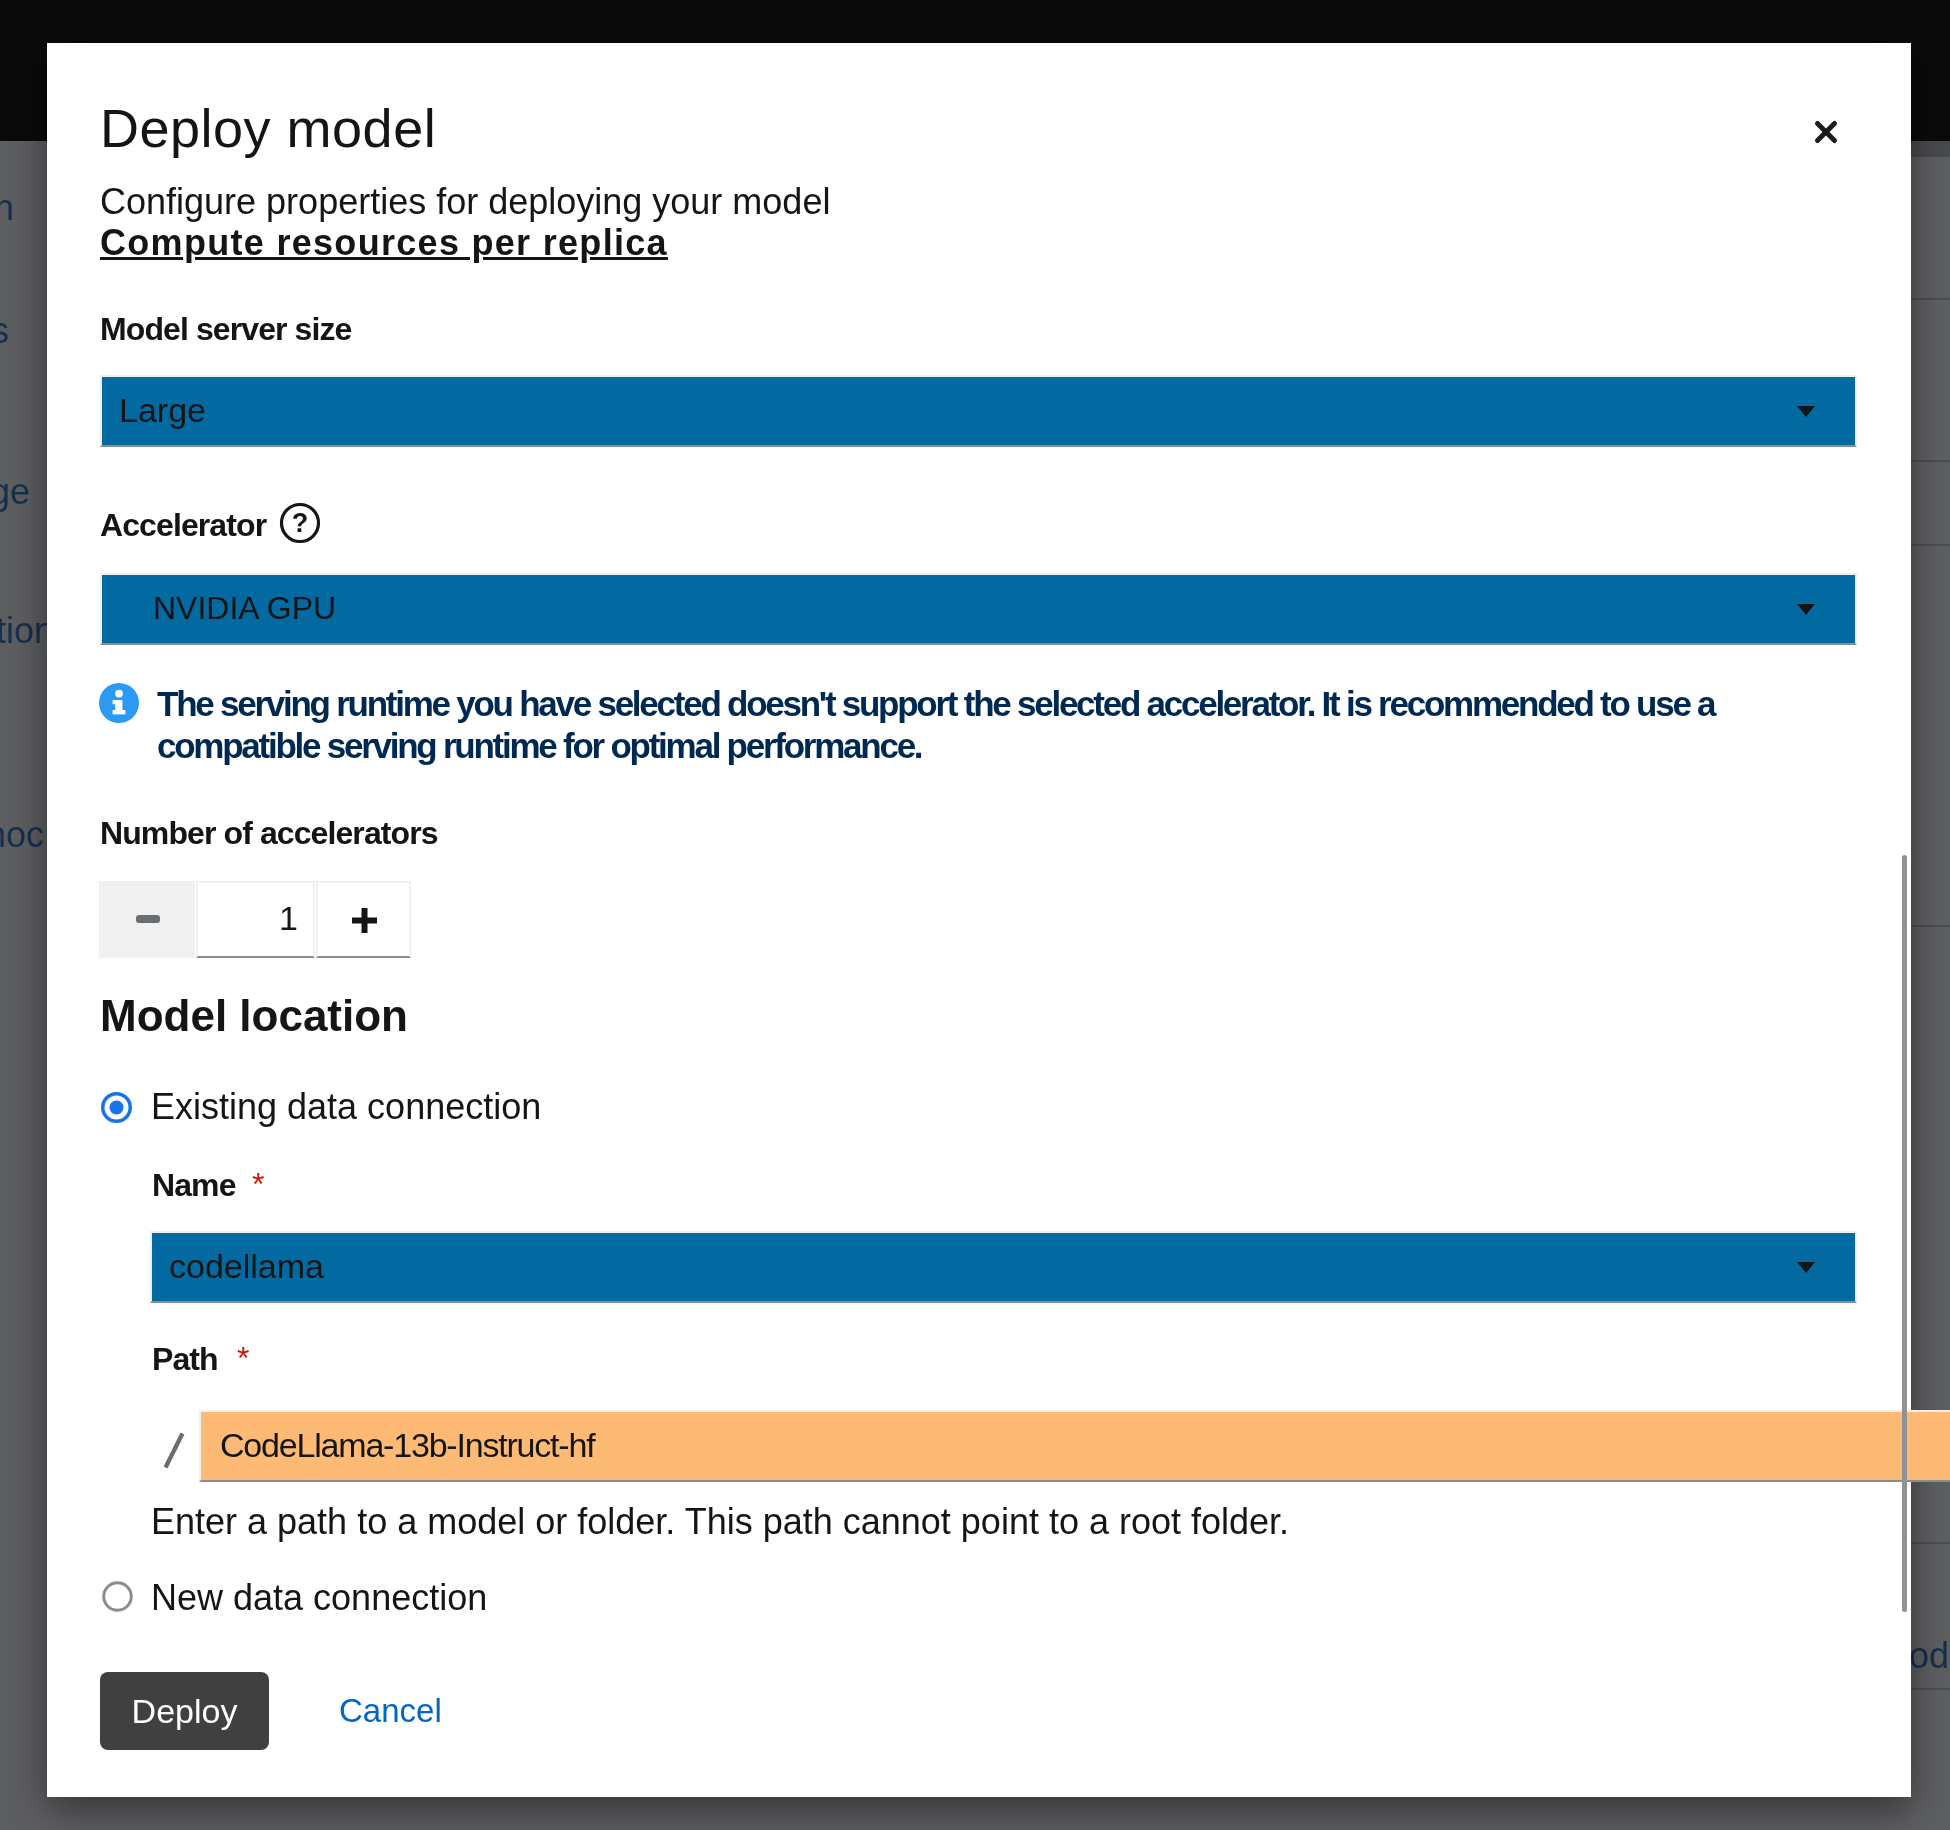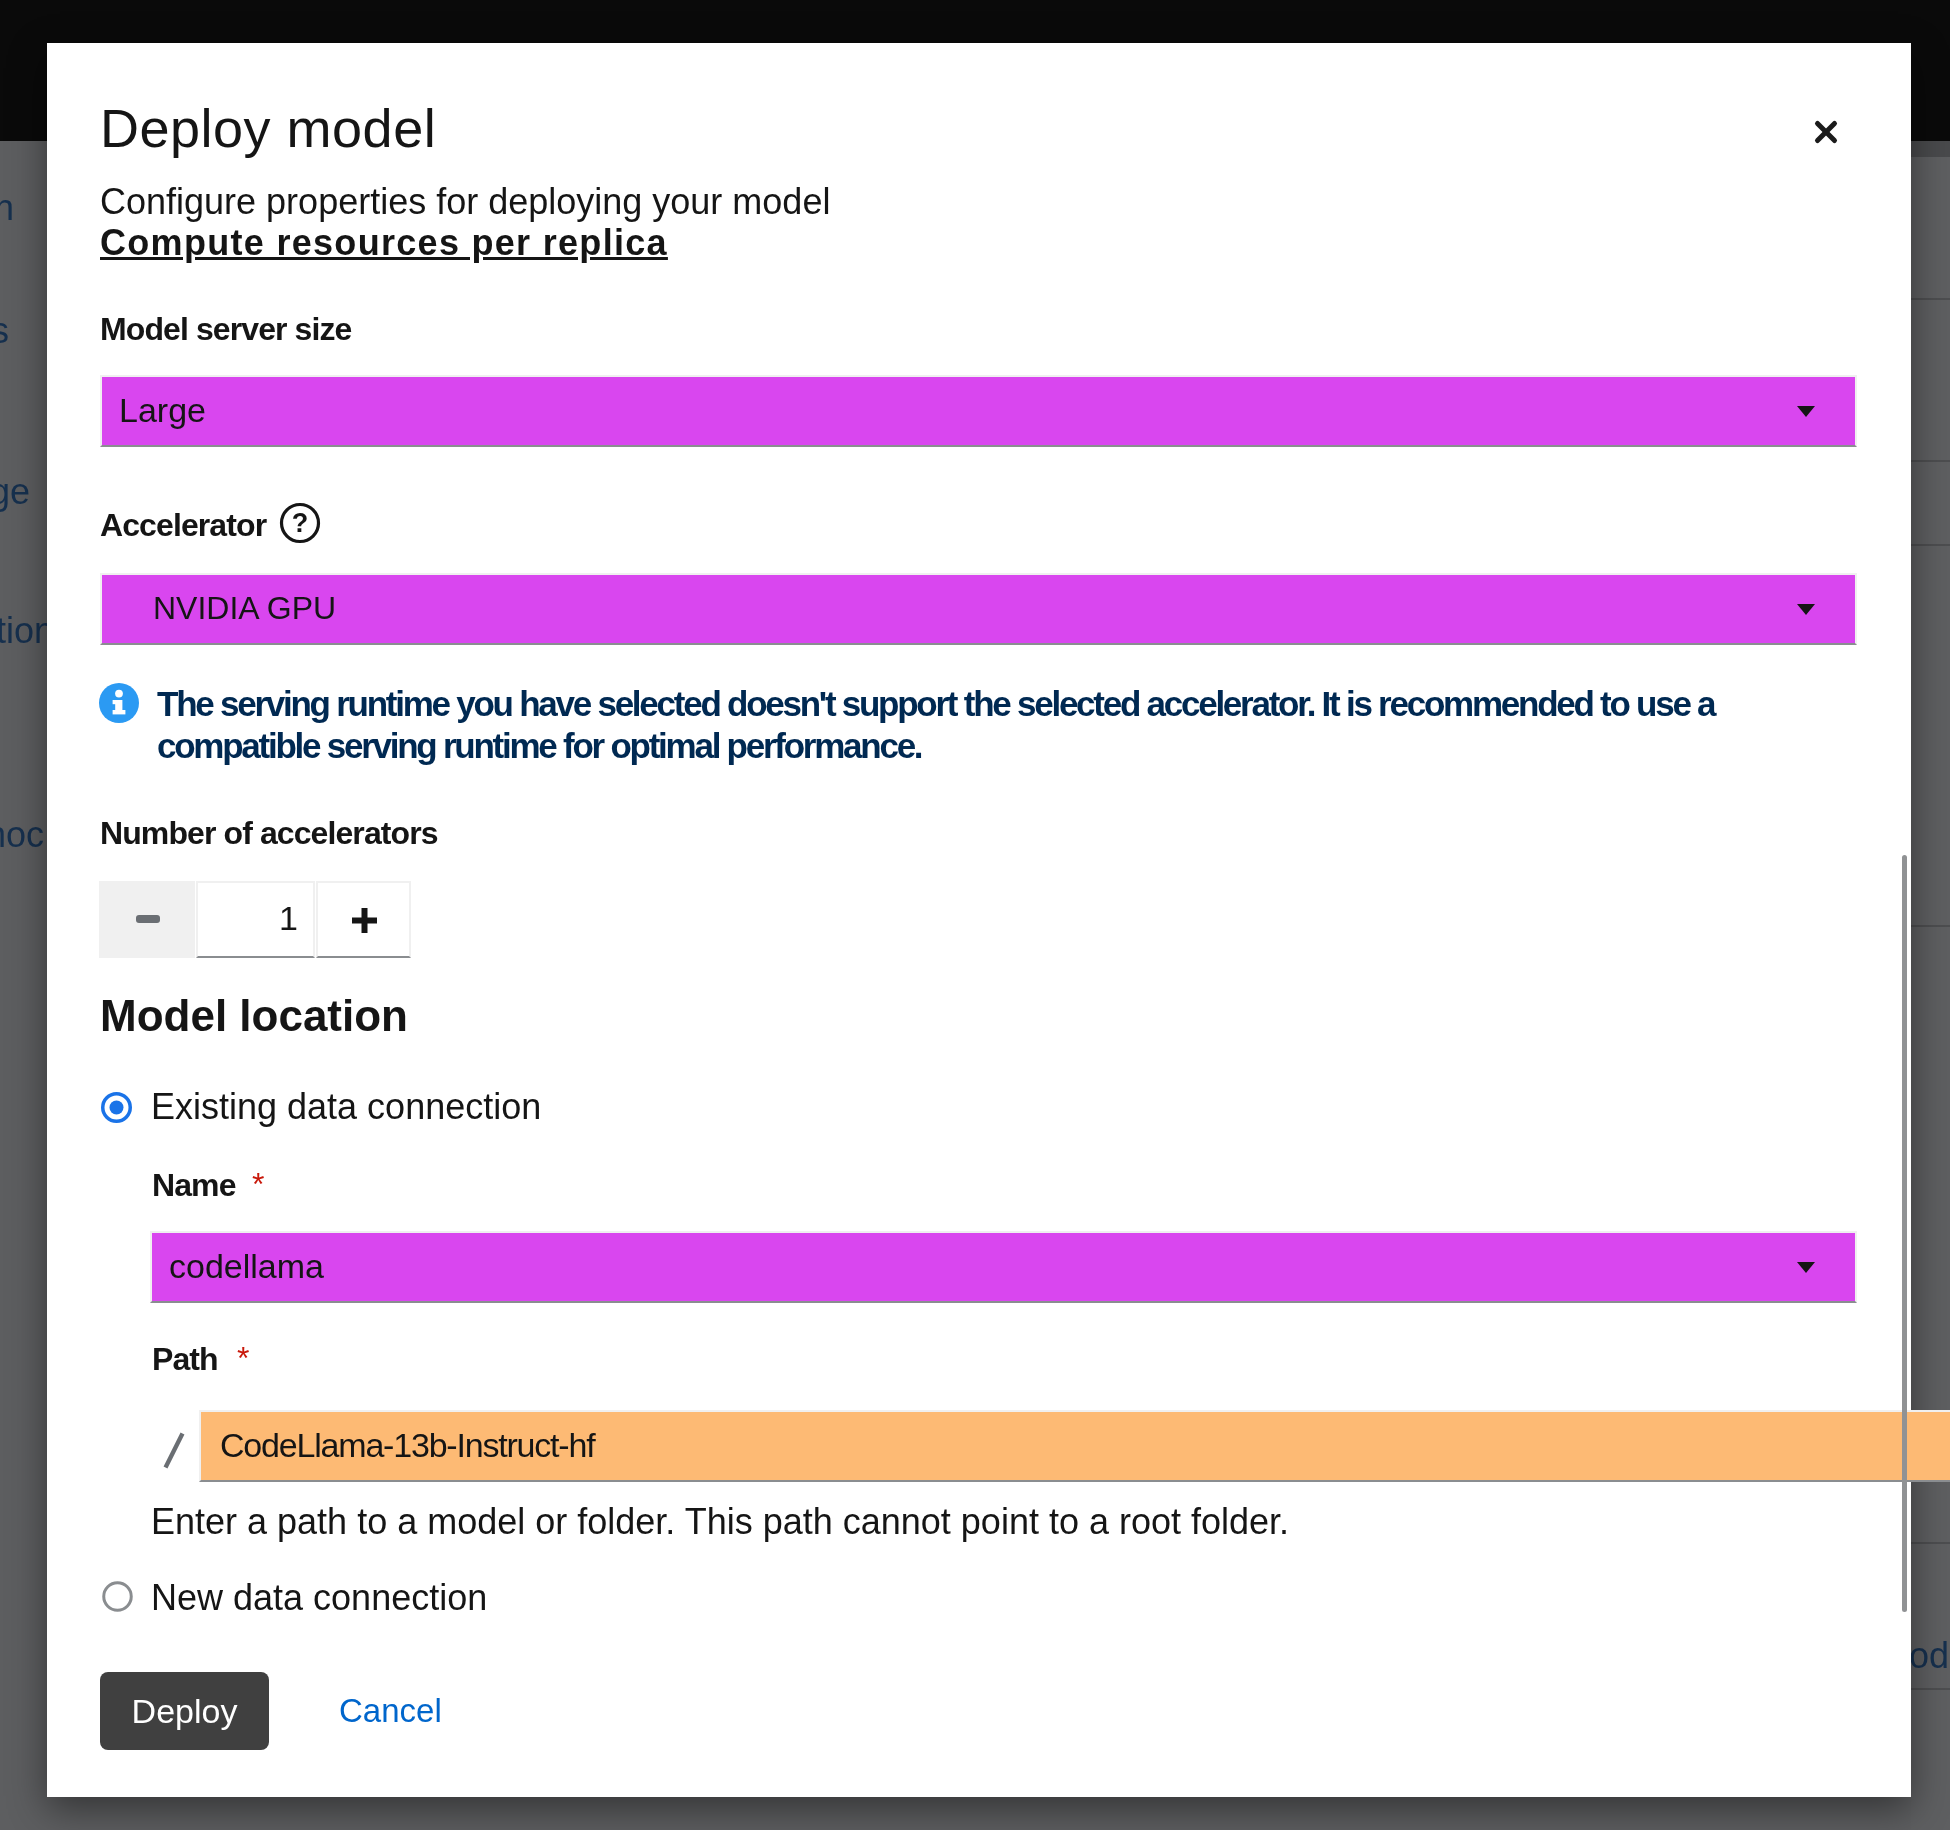--- a/index.html
+++ b/index.html
@@ -10,21 +10,21 @@
   #masthead { left:0; top:0; width:1950px; height:141px; background:#0a0a0a; }
   .frag { color:#16304e; font-size:36px; white-space:nowrap; }
   #rightstrip { left:1911px; top:141px; width:39px; height:1689px; background:#5e5f61; }
   .rline { position:absolute; left:0; width:39px; height:2px; background:#4d4e50; }
   
   #modal { left:47px; top:43px; width:1864px; height:1754px; background:#ffffff;
            box-shadow:0 12px 36px rgba(0,0,0,0.45); }
   #modal .abs { position:absolute; }
   .lbl { font-size:32px; font-weight:700; color:#151515; letter-spacing:-0.9px; }
   .body36 { font-size:36px; color:#151515; }
-  .selbox { background:#d946ef; border:2px solid #f0f0f0; border-bottom:2px solid #8a8d90; }
+  .selbox { background:#0369a1; border:2px solid #f0f0f0; border-bottom:2px solid #8a8d90; }
   .caret { position:absolute; width:0; height:0; border-left:9.5px solid transparent;
            border-right:9.5px solid transparent; border-top:11px solid #151515; }
 </style>
 </head>
 <body>
 
   <div id="masthead" class="abs"></div>
   <div class="abs frag" style="left:-6px; top:187px;">n</div>
   <div class="abs frag" style="left:-9px; top:310px;">s</div>
   <div class="abs frag" style="left:-10px; top:471px;">ge</div>

